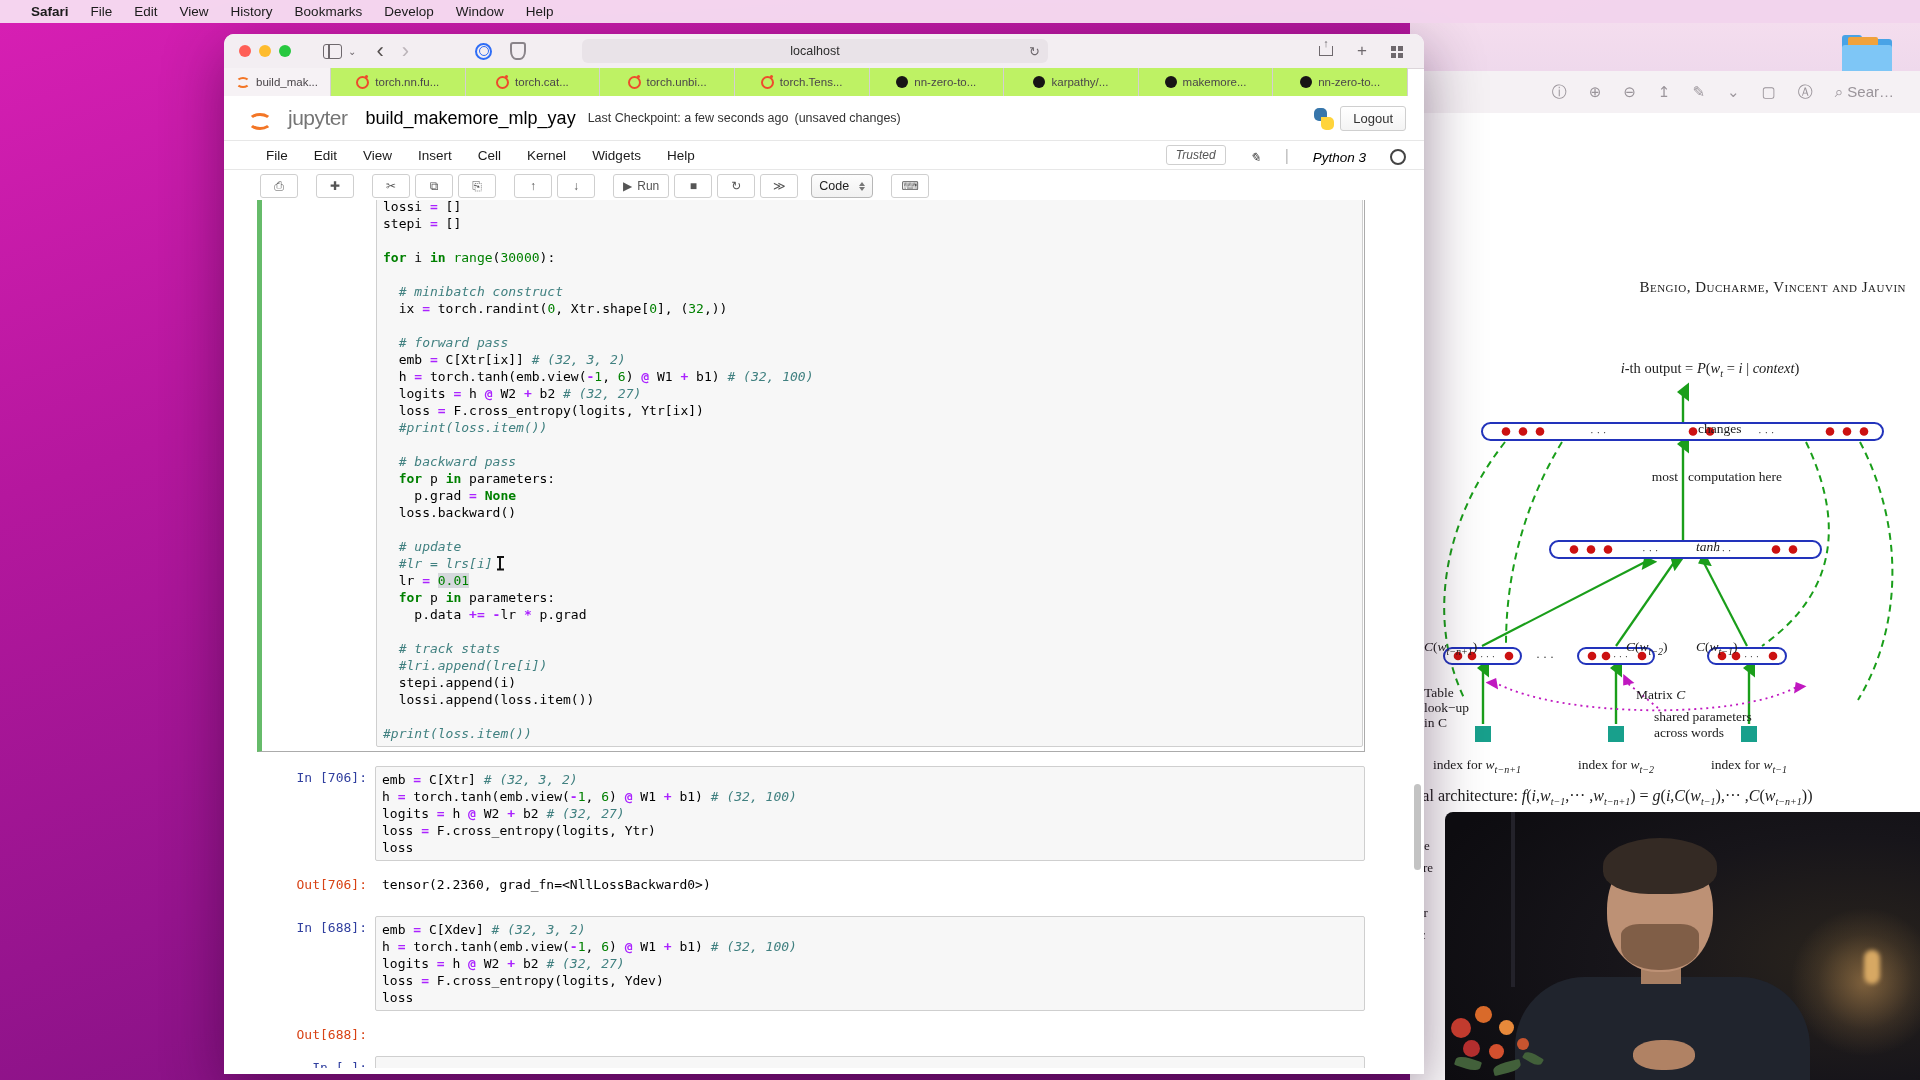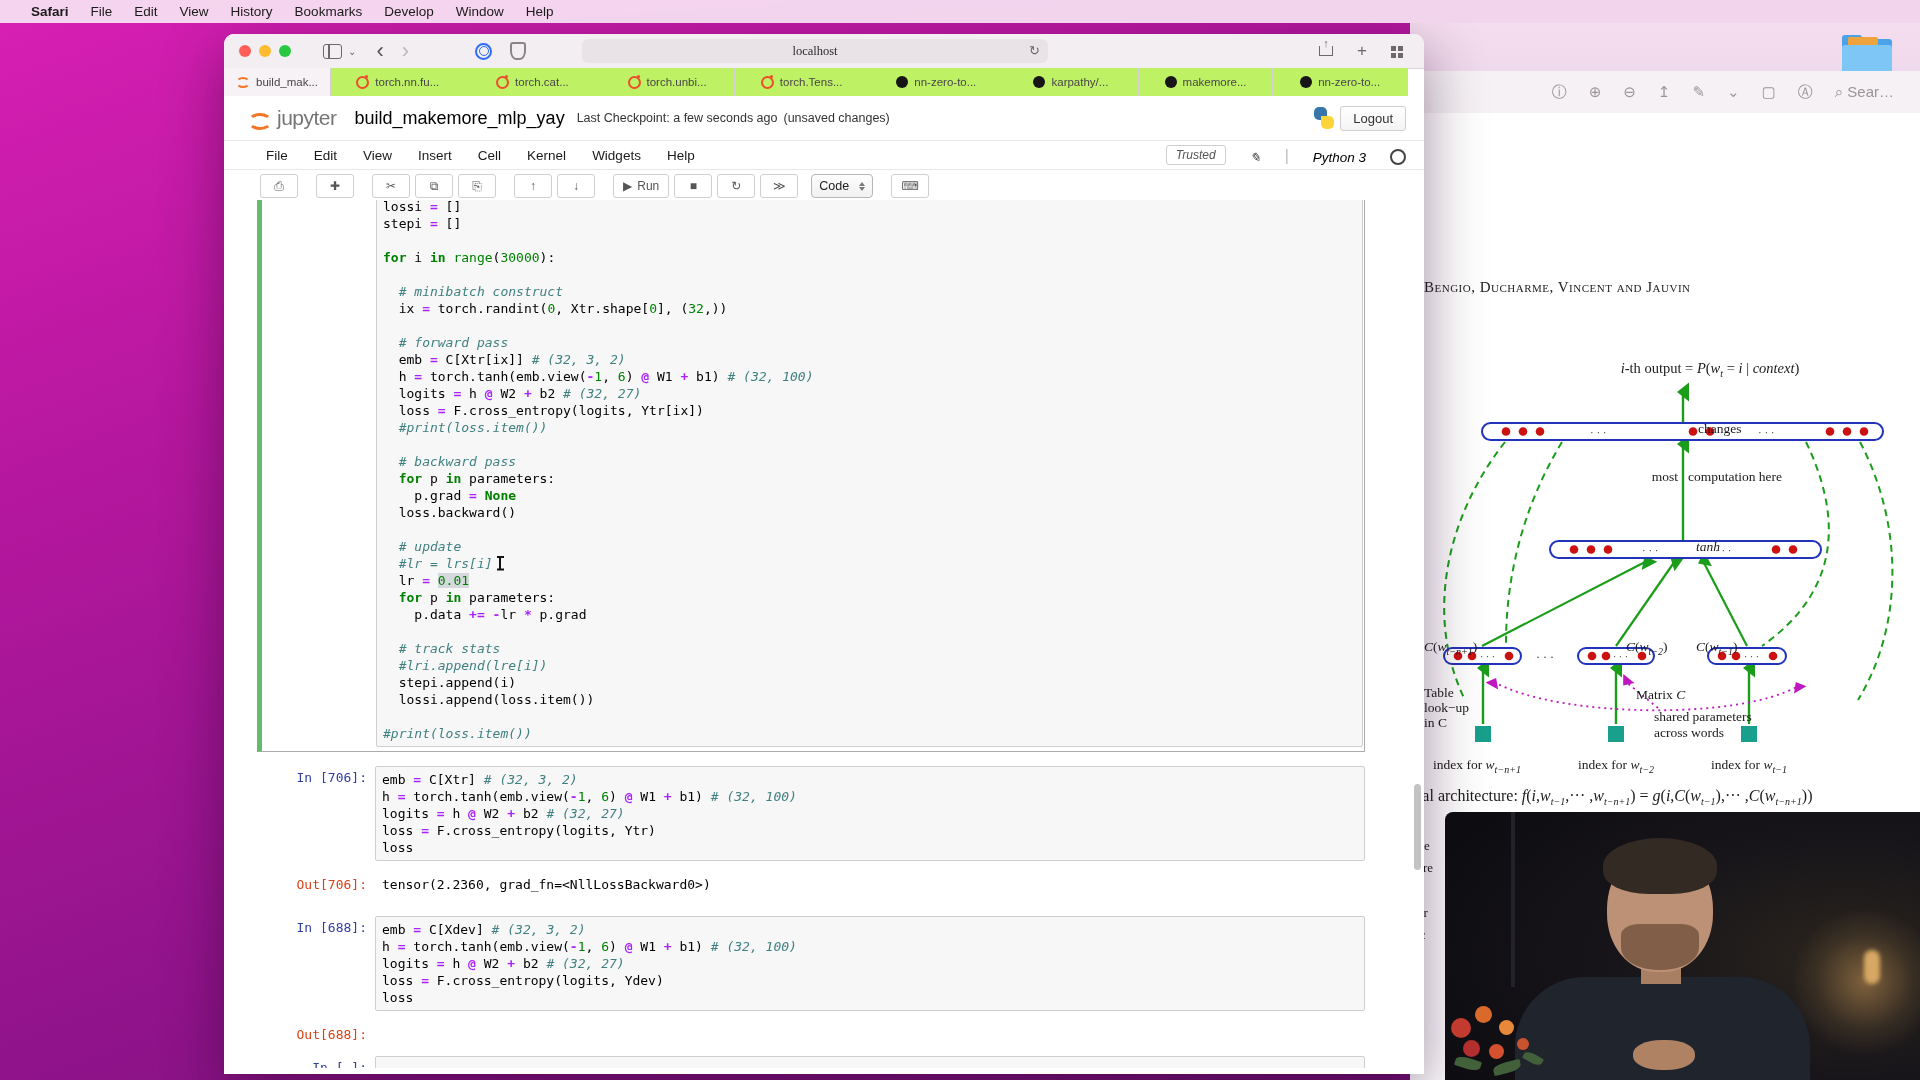--- a/index.html
+++ b/index.html
@@ -19,21 +19,21 @@
     display:flex;align-items:center;justify-content:flex-end;gap:22px;padding-right:26px;color:#9a949a;font-size:15px;}
   .pv-ic{display:inline-block;}
   .folder{position:absolute;top:12px;right:28px;width:50px;height:38px;}
   .folder .back{position:absolute;left:0;top:4px;width:50px;height:34px;background:#49a3e6;border-radius:3px;}
   .folder .tabb{position:absolute;left:0;top:0;width:20px;height:8px;background:#49a3e6;border-radius:3px 3px 0 0;}
   .folder .doc{position:absolute;left:6px;top:2px;width:30px;height:10px;background:#f0a23c;border-radius:2px;}
   .folder .front{position:absolute;left:0;top:10px;width:50px;height:28px;background:#7ec6f6;border-radius:3px;}
   
   .paper{position:absolute;left:0;top:90px;right:0;bottom:0;background:#fff;overflow:hidden;
     font-family:"Liberation Serif",serif;color:#1a1a1a;}
-  .runhead{position:absolute;left:14px;width:482px;top:166px;text-align:left;font-size:15px;
+  .runhead{position:absolute;left:14px;width:482px;top:166px;text-align:right;font-size:15px;
     font-variant:small-caps;letter-spacing:.5px;color:#222;}
   .abslbl{position:absolute;font-size:13.5px;white-space:nowrap;}
   .sg-i{font-style:italic;}
   .sg-sub{font-style:italic;font-size:10px;}
   .formula-top{position:absolute;left:90px;width:420px;top:247px;text-align:center;font-size:14.5px;}
   .diagram-svg{position:absolute;left:0;top:265px;width:496px;height:430px;}
   .frag{position:absolute;left:18px;font-size:13px;color:#222;}
   .bottom-formula{position:absolute;left:7px;top:674px;font-size:16px;white-space:nowrap;}
   
   .safari{position:absolute;left:224px;top:34px;width:1200px;height:1040px;background:#fff;
@@ -46,47 +46,47 @@
   .tl-max{background:#28c840;}
   .ic-sidebar{width:17px;height:13px;border:1.5px solid #6e686d;border-radius:3px;position:relative;margin-left:24px;}
   .ic-sidebar::before{content:"";position:absolute;left:4px;top:0;bottom:0;width:1.5px;background:#6e686d;}
   .tb-chev{color:#6e686d;font-size:10px;margin-left:6px;}
   .nav-back{color:#55504f;font-size:22px;margin-left:20px;line-height:20px;}
   .nav-fwd{color:#bcb5ba;font-size:22px;margin-left:18px;line-height:20px;}
   .ext-1p{width:13px;height:13px;border:2.5px solid #2e6df6;border-radius:50%;margin-left:66px;position:relative;}
   .ext-1p::after{content:"";position:absolute;inset:1.5px;border:1.5px solid #2e6df6;border-radius:50%;}
   .ext-shield{width:12px;height:14px;border:2px solid #8a848a;border-radius:3px 3px 6px 6px/3px 3px 9px 9px;margin-left:18px;}
   .urlbar{position:absolute;left:358px;top:5px;width:466px;height:24px;background:#e9e3e8;border-radius:6px;
-    display:flex;align-items:center;justify-content:center;font-size:12.5px;color:#2c2c2c;font-family:Liberation Serif, serif;}
+    display:flex;align-items:center;justify-content:center;font-size:12.5px;color:#2c2c2c;}
   .url-reload{position:absolute;right:8px;color:#6e686d;font-size:13px;}
   .tb-right{position:absolute;right:0;top:0;height:34px;display:flex;align-items:center;gap:24px;padding-right:22px;color:#6e686d;}
   .ic-share{position:relative;width:12px;height:9px;border:1.5px solid #6e686d;border-top:none;}
   .ic-share::after{content:"↑";position:absolute;left:50%;transform:translateX(-50%);top:-9px;font-size:11px;color:#6e686d;}
   .ic-plus{font-size:17px;}
   .ic-grid{width:5px;height:5px;background:#6e686d;box-shadow:7px 0 #6e686d,0 7px #6e686d,7px 7px #6e686d;margin-right:6px;margin-bottom:6px;}
   
   .tabbar{position:absolute;top:34px;left:0;right:16px;height:28px;background:#bef264;display:flex;border-bottom:1px solid #d5ced4;}
   .tab{flex:1;display:flex;align-items:center;justify-content:center;gap:6px;border-right:1px solid #d5ced4;
     font-size:11.5px;color:#4a4549;overflow:hidden;white-space:nowrap;}
   .tab.active{background:#f6f2f5;flex:0 0 106px;}
   .fav{flex:none;}
   .fav-jupyter{width:10px;height:7px;border:2.5px solid #f37626;border-left-color:transparent;border-right-color:transparent;border-radius:50%;}
   .fav-pytorch{width:9px;height:9px;border:2px solid #ee4c2c;border-radius:50%;position:relative;}
   .fav-pytorch::after{content:"";position:absolute;right:-1px;top:-3px;width:3px;height:3px;border-radius:50%;background:#ee4c2c;}
   .fav-github{width:12px;height:12px;border-radius:50%;background:#171515;}
   
   .jp{position:absolute;top:62px;left:0;right:0;bottom:0;background:#fff;}
   .jp-header{height:44px;border-bottom:1px solid #e7e7e7;display:flex;align-items:center;padding:0 18px 0 24px;}
-  .jlogo{display:flex;align-items:flex-end;gap:5px;}
+  .jlogo{display:flex;align-items:flex-end;gap:16px;}
   .jlogo-icon{width:18px;height:11px;border:3px solid #f37626;border-left-color:transparent;border-right-color:transparent;border-radius:50%;}
   .jlogo-text{font-size:21px;color:#757575;letter-spacing:-.5px;}
   .jp-title{font-size:18px;color:#000;margin-left:18px;}
   .jp-checkpoint{font-size:12.5px;color:#333;margin-left:12px;}
   .jp-unsaved{font-size:12.5px;color:#333;margin-left:6px;}
-  .jp-header-right{margin-left:auto;display:flex;align-items:flex-start;gap:4px;}
+  .jp-header-right{margin-left:auto;display:flex;align-items:flex-end;gap:4px;}
   .pylogo{position:relative;width:24px;height:24px;}
   .pylogo .pa{position:absolute;left:2px;top:1px;width:13px;height:13px;background:#3776ab;border-radius:5px 5px 0 5px;}
   .pylogo .pb{position:absolute;right:2px;bottom:1px;width:13px;height:13px;background:#ffd43b;border-radius:0 5px 5px 5px;}
   .logout{border:1px solid #cfcfcf;border-radius:3px;background:linear-gradient(#fff,#f4f4f4);
     font-size:13px;color:#333;padding:4px 12px;}
   .jp-menurow{height:28px;border-bottom:1px solid #e7e7e7;display:flex;align-items:center;padding:0 18px 0 42px;}
   .jm-item{font-size:13.5px;color:#1a1a1a;margin-right:26px;}
   .jp-menurow-right{margin-left:auto;display:flex;align-items:flex-end;gap:24px;font-style:italic;}
   .trusted{border:1px solid #cfcfcf;border-radius:3px;font-size:12px;color:#555;padding:2px 9px;}
   .pencil{font-size:13px;color:#333;}

